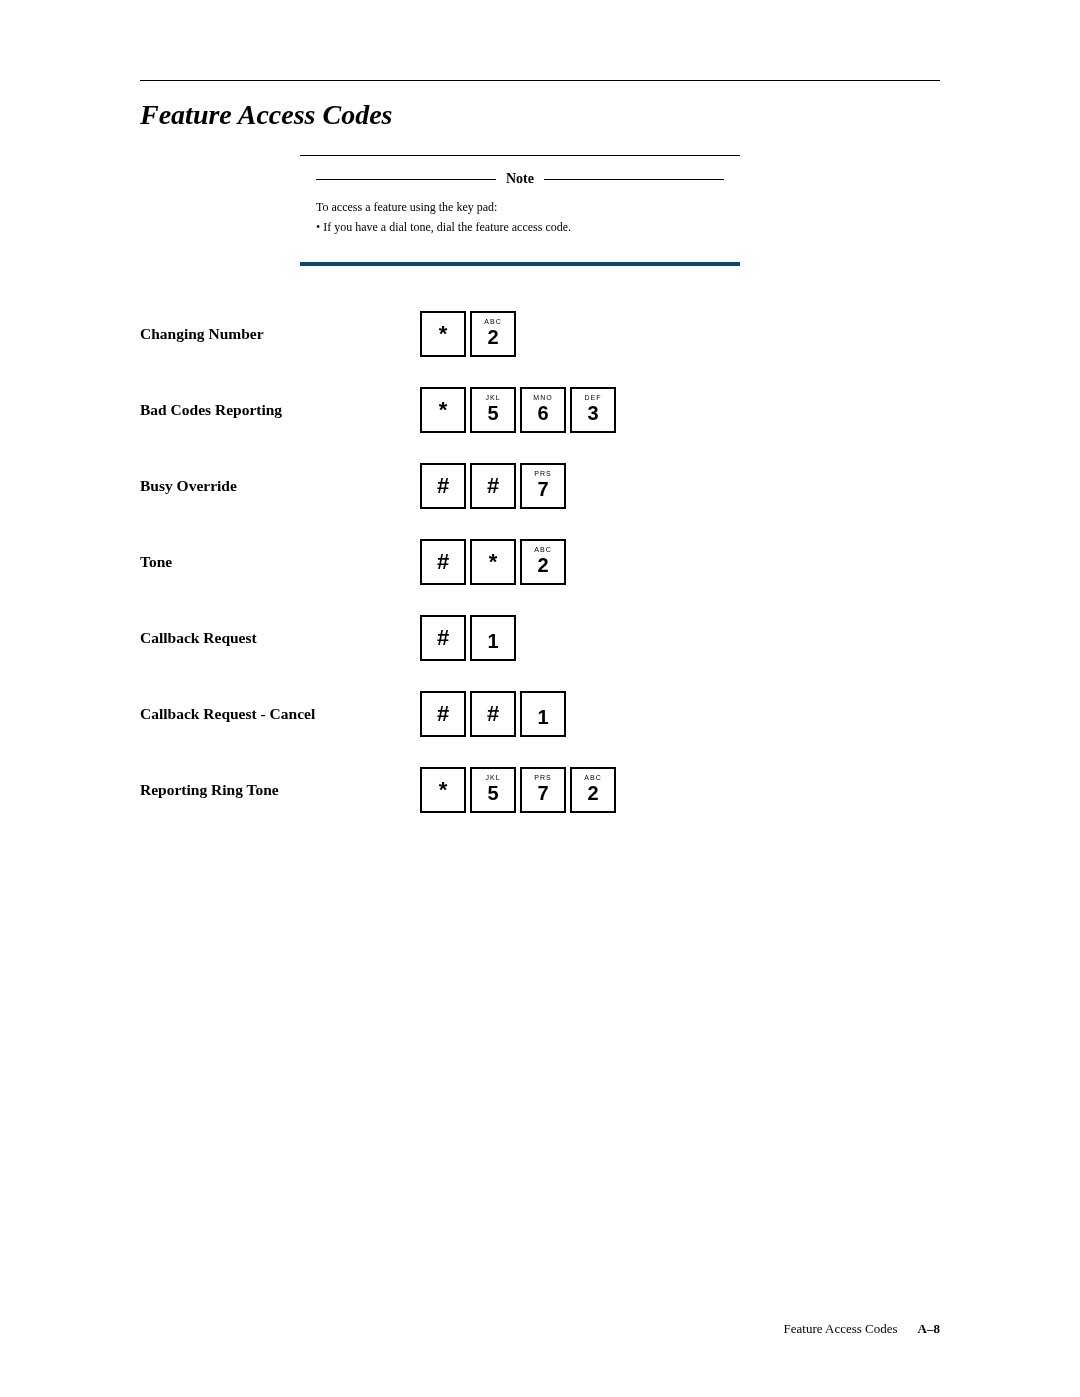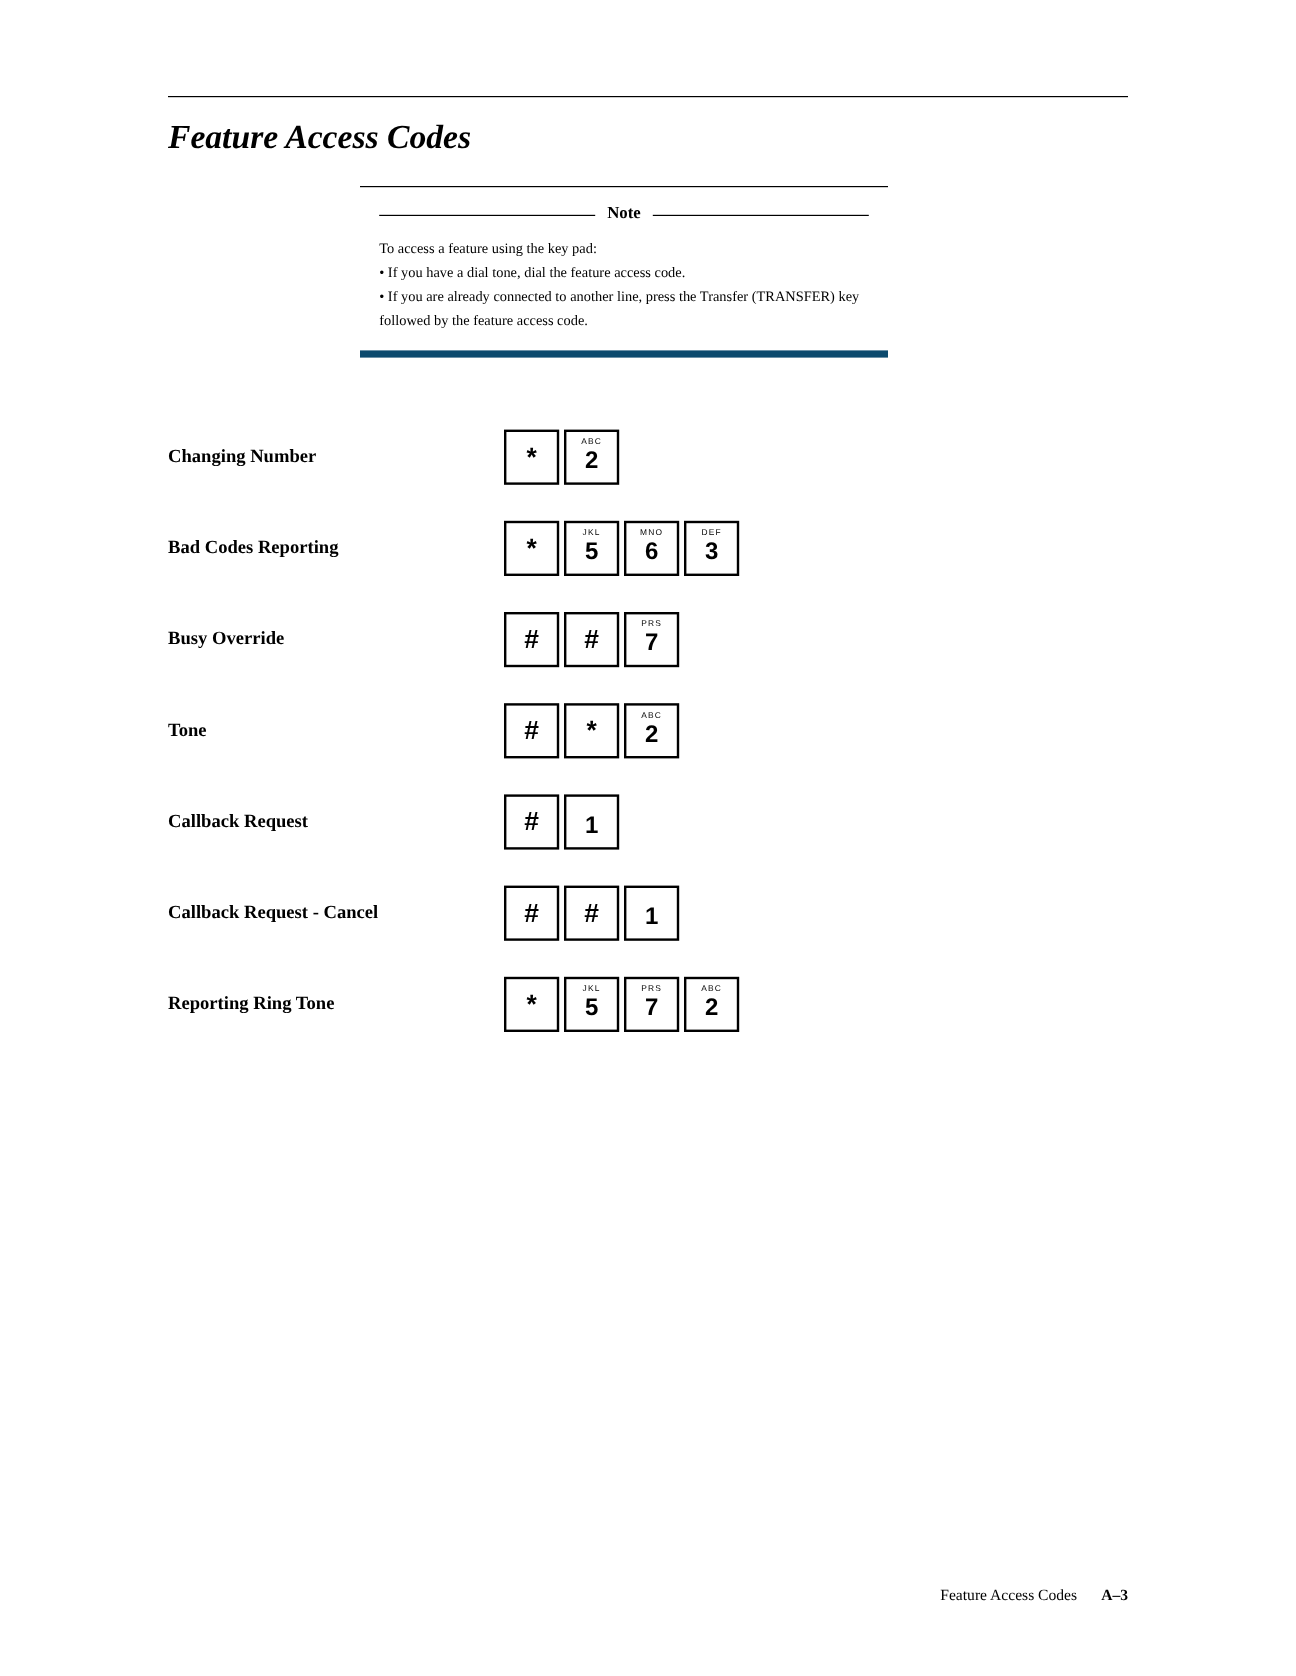--- a/index.html
+++ b/index.html
@@ -36,26 +36,26 @@
       margin-left: 160px;
       font-size: 15px;
       line-height: 1.6;
       margin-bottom: 50px;
       max-width: 440px;
     }
 
     .note-box {
       margin-left: 160px;
       border-top: 1px solid #000;
-      border-bottom: 6px solid #0c4a6e;
-      padding: 12px 16px 14px 16px;
+      border-bottom: 4px solid #0c4a6e;
+      padding: 12px 16px 24px 16px;
       font-size: 14.5px;
       line-height: 1.6;
       max-width: 440px;
-      margin-bottom: 60px;
+      margin-bottom: 45px;
     }
 
     .note-header {
       display: flex;
       align-items: center;
       margin-bottom: 8px;
     }
 
     .note-line {
       flex: 1;
@@ -172,21 +172,20 @@
 
   <div class="note-box">
     <div class="note-header">
       <span class="note-line"></span>
       <span class="note-label">Note</span>
       <span class="note-line"></span>
     </div>
     <div class="note-content">
       <span>To access a feature using the key pad:</span><br>
       <span>• If you have a dial tone, dial the feature access code.</span><br>
-      <span>• If you are already connected to another line, press the Transfer (TRANSFER) key followed by the feature access code.</span>
     </div>
   </div>
 
   <div class="feature-list" id="feature-list">
       <div class="feature-row">
         <div class="feature-label">Changing Number</div>
         <div class="keypad-sequence">
           <div class="key key-star">
             <span class="key-main">*</span>
           </div>
@@ -288,15 +287,15 @@
           <div class="key">
             <span class="key-sub">ABC</span>
             <span class="key-main">2</span>
           </div>
         </div>
       </div>
     </div>
 
   <div class="footer">
     <span class="footer-text">Feature Access Codes</span>
-    <span class="footer-bold">A–3</span>
+    <span class="footer-bold">A–8</span>
   </div>
 </div>
 
 </body></html>

